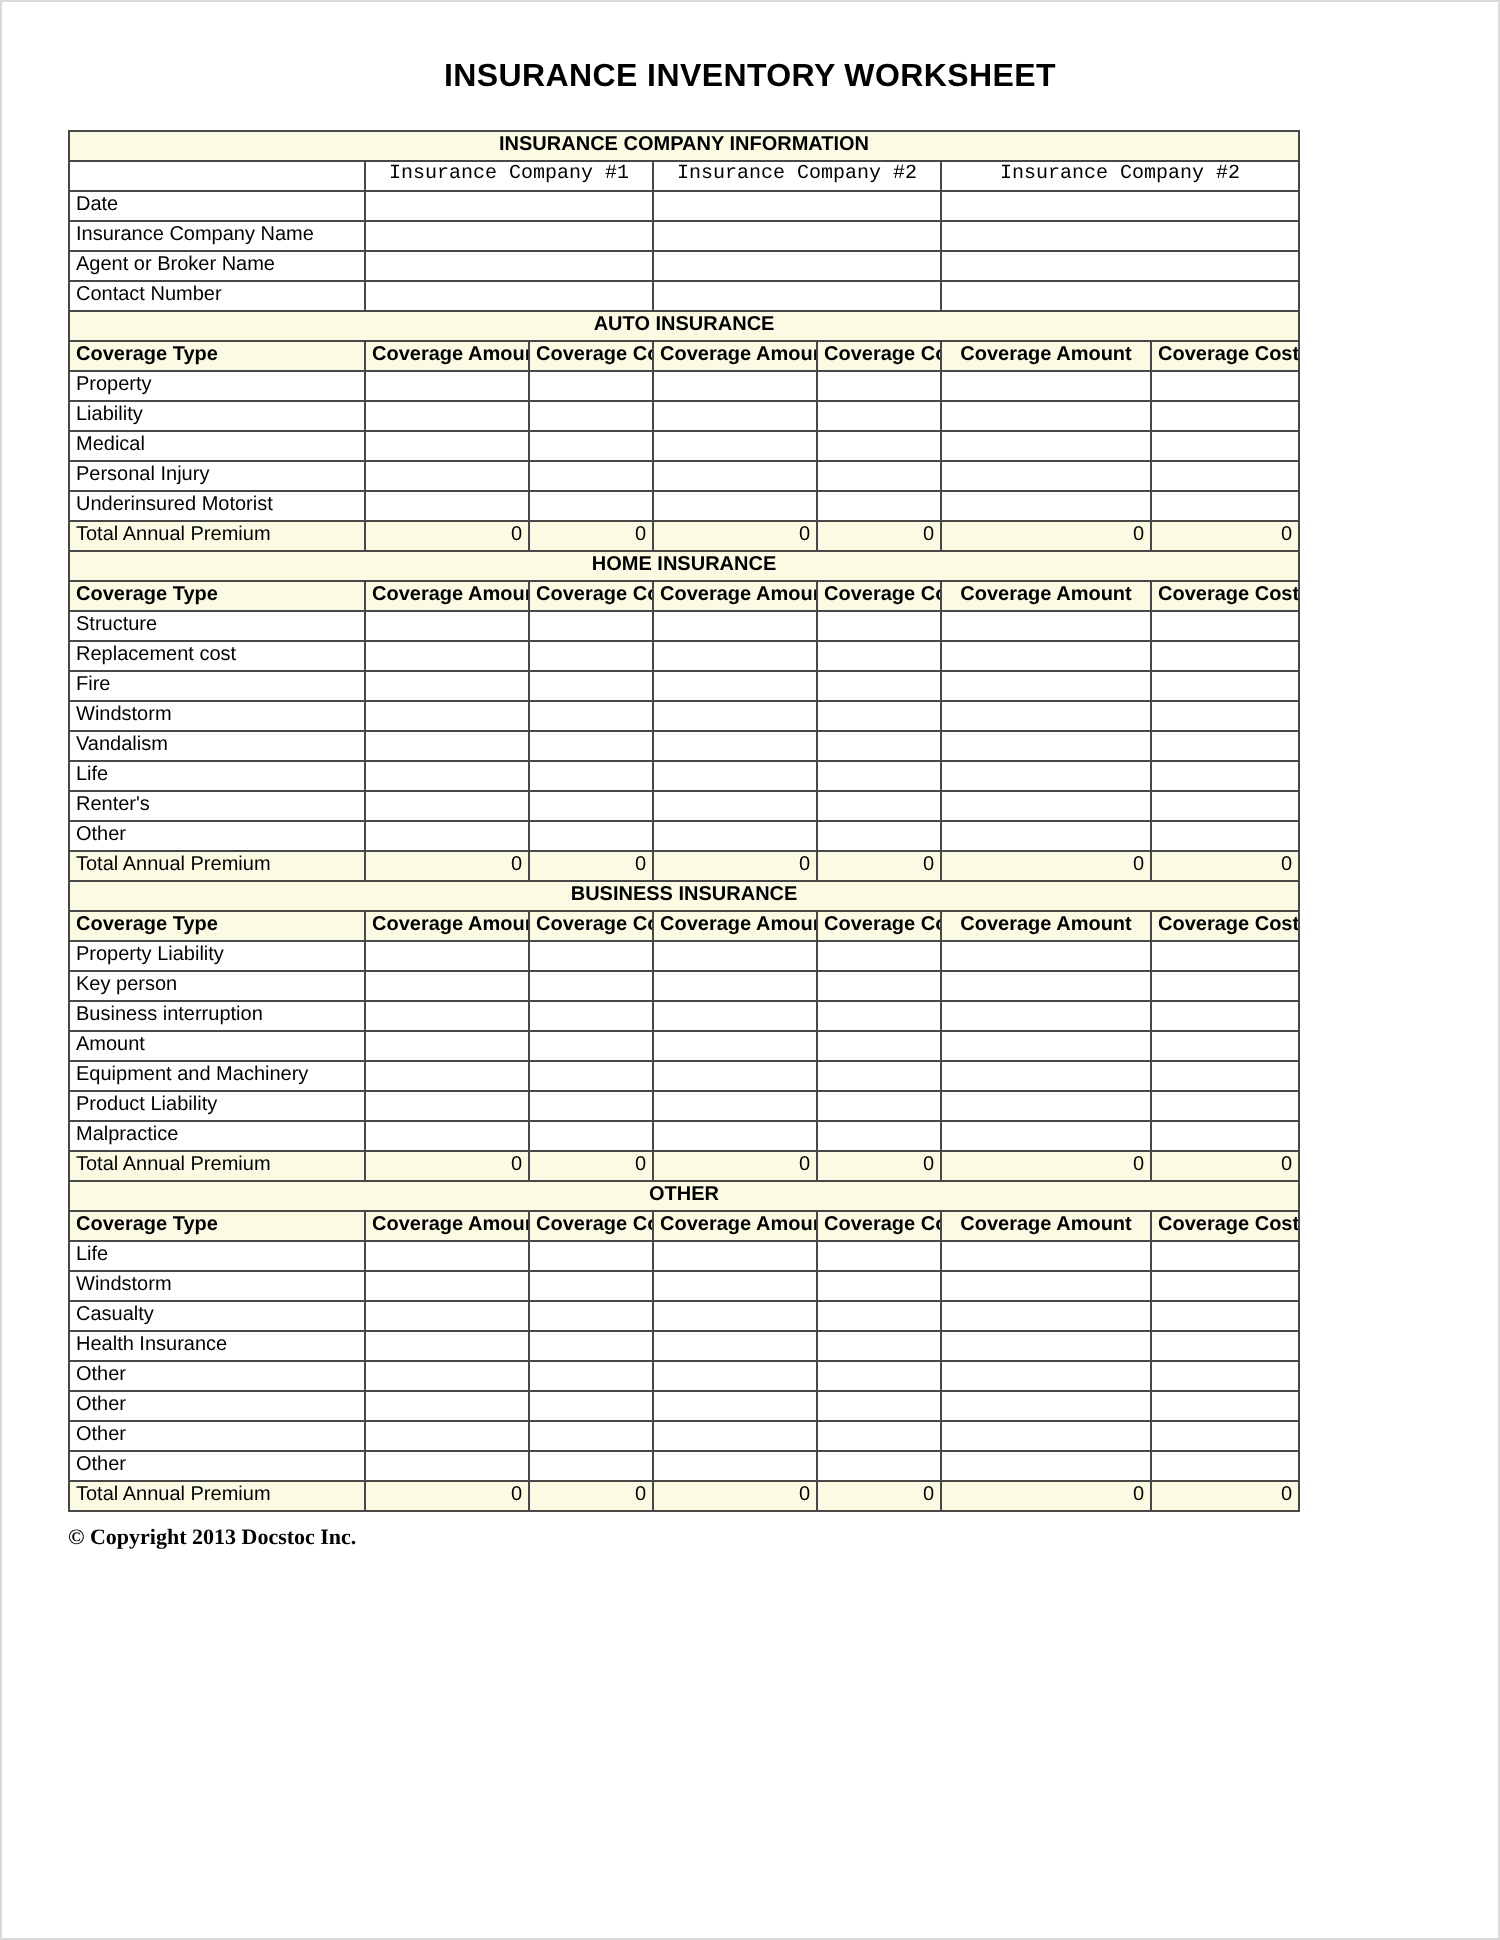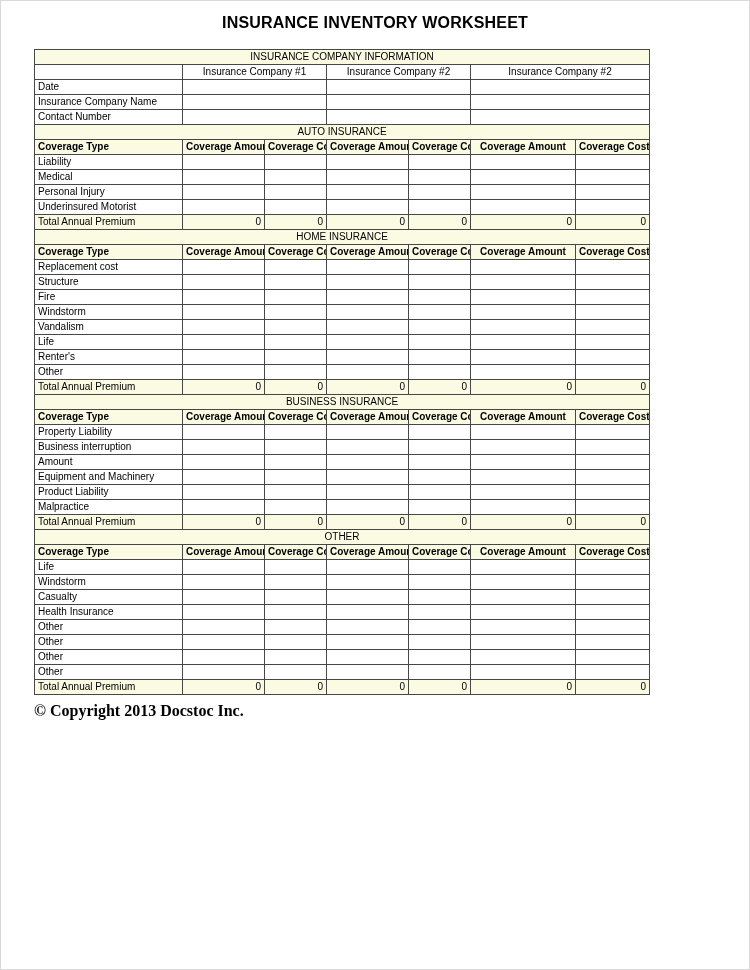--- a/index.html
+++ b/index.html
@@ -8,21 +8,21 @@
     background: #ffffff;
     overflow: hidden;
     font-family: "Liberation Sans", sans-serif;
   }
   .page {
     position: relative;
     width: 750px; height: 970px;
     box-sizing: border-box;
     background: #ffffff;
     border: 1px solid var(--page-border, #d9d9d9);
-    padding-top: 13px;
+    padding-top: 29px;
   }
   .title {
     text-align: center;
     font-size: 16px;
     font-weight: bold;
     color: #000;
     letter-spacing: 0.2px;
     margin-bottom: 17px;
   }
   table.worksheet {
@@ -37,38 +37,38 @@
     font-size: 10px;
     line-height: 14px;
     padding: 0 3px;
     color: #000;
     background: #ffffff;
     overflow: hidden;
     white-space: nowrap;
   }
   table.worksheet td.section-header {
     background: var(--section-bg, #fbfbe3);
-    font-weight: normal;
+    font-weight: bold;
     text-align: center;
     height: 13px;
   }
-  table.worksheet td.company-header { text-align: center; }
+  table.worksheet td.company-header { text-align: center; font-family: Liberation Mono, monospace; }
   table.worksheet td.col-header {
     background: var(--section-bg, #fbfbe3);
     font-weight: bold;
     text-align: center;
     margin-top: 12px;
   }
   table.worksheet td.col-header.left { text-align: left; }
   table.worksheet tr.total-row td { background: var(--section-bg, #fbfbe3); }
   table.worksheet td.num { text-align: right; }
   .footer {
     margin: 7px 0 0 33px;
     font-family: "Liberation Serif", serif;
-    font-size: 16px;
+    font-size: 11px;
     font-weight: bold;
     color: #000;
   }
 </style>
 </head>
 <body>
 
 <div class="page">
   <div class="title">INSURANCE INVENTORY WORKSHEET</div>
 
@@ -98,38 +98,53 @@
           <td class="data-cell" colspan="2"></td>
           <td class="data-cell" colspan="2"></td>
         </tr>
         <tr class="info-row">
           <td class="label-cell">Insurance Company Name</td>
           <td class="data-cell" colspan="2"></td>
           <td class="data-cell" colspan="2"></td>
           <td class="data-cell" colspan="2"></td>
         </tr>
         <tr class="info-row">
+          <td class="label-cell">Agent or Broker Name</td>
+          <td class="data-cell" colspan="2"></td>
+          <td class="data-cell" colspan="2"></td>
+          <td class="data-cell" colspan="2"></td>
+        </tr>
+        <tr class="info-row">
           <td class="label-cell">Contact Number</td>
           <td class="data-cell" colspan="2"></td>
           <td class="data-cell" colspan="2"></td>
           <td class="data-cell" colspan="2"></td>
         </tr>
         <tr class="section-row">
           <td class="section-header" colspan="7">AUTO INSURANCE</td>
         </tr>
         <tr class="col-header-row">
           <td class="col-header left">Coverage Type</td>
           <td class="col-header">Coverage Amount</td>
           <td class="col-header">Coverage Cost</td>
           <td class="col-header">Coverage Amount</td>
           <td class="col-header">Coverage Cost</td>
           <td class="col-header">Coverage Amount</td>
           <td class="col-header">Coverage Cost</td>
         </tr>
         <tr class="data-row">
+          <td class="label-cell">Property</td>
+          <td class="data-cell"></td>
+          <td class="data-cell"></td>
+          <td class="data-cell"></td>
+          <td class="data-cell"></td>
+          <td class="data-cell"></td>
+          <td class="data-cell"></td>
+        </tr>
+        <tr class="data-row">
           <td class="label-cell">Liability</td>
           <td class="data-cell"></td>
           <td class="data-cell"></td>
           <td class="data-cell"></td>
           <td class="data-cell"></td>
           <td class="data-cell"></td>
           <td class="data-cell"></td>
         </tr>
         <tr class="data-row">
           <td class="label-cell">Medical</td>
@@ -173,30 +188,30 @@
         <tr class="col-header-row">
           <td class="col-header left">Coverage Type</td>
           <td class="col-header">Coverage Amount</td>
           <td class="col-header">Coverage Cost</td>
           <td class="col-header">Coverage Amount</td>
           <td class="col-header">Coverage Cost</td>
           <td class="col-header">Coverage Amount</td>
           <td class="col-header">Coverage Cost</td>
         </tr>
         <tr class="data-row">
+          <td class="label-cell">Structure</td>
+          <td class="data-cell"></td>
+          <td class="data-cell"></td>
+          <td class="data-cell"></td>
+          <td class="data-cell"></td>
+          <td class="data-cell"></td>
+          <td class="data-cell"></td>
+        </tr>
+        <tr class="data-row">
           <td class="label-cell">Replacement cost</td>
-          <td class="data-cell"></td>
-          <td class="data-cell"></td>
-          <td class="data-cell"></td>
-          <td class="data-cell"></td>
-          <td class="data-cell"></td>
-          <td class="data-cell"></td>
-        </tr>
-        <tr class="data-row">
-          <td class="label-cell">Structure</td>
           <td class="data-cell"></td>
           <td class="data-cell"></td>
           <td class="data-cell"></td>
           <td class="data-cell"></td>
           <td class="data-cell"></td>
           <td class="data-cell"></td>
         </tr>
         <tr class="data-row">
           <td class="label-cell">Fire</td>
           <td class="data-cell"></td>
@@ -267,20 +282,29 @@
           <td class="col-header left">Coverage Type</td>
           <td class="col-header">Coverage Amount</td>
           <td class="col-header">Coverage Cost</td>
           <td class="col-header">Coverage Amount</td>
           <td class="col-header">Coverage Cost</td>
           <td class="col-header">Coverage Amount</td>
           <td class="col-header">Coverage Cost</td>
         </tr>
         <tr class="data-row">
           <td class="label-cell">Property Liability</td>
+          <td class="data-cell"></td>
+          <td class="data-cell"></td>
+          <td class="data-cell"></td>
+          <td class="data-cell"></td>
+          <td class="data-cell"></td>
+          <td class="data-cell"></td>
+        </tr>
+        <tr class="data-row">
+          <td class="label-cell">Key person</td>
           <td class="data-cell"></td>
           <td class="data-cell"></td>
           <td class="data-cell"></td>
           <td class="data-cell"></td>
           <td class="data-cell"></td>
           <td class="data-cell"></td>
         </tr>
         <tr class="data-row">
           <td class="label-cell">Business interruption</td>
           <td class="data-cell"></td>

